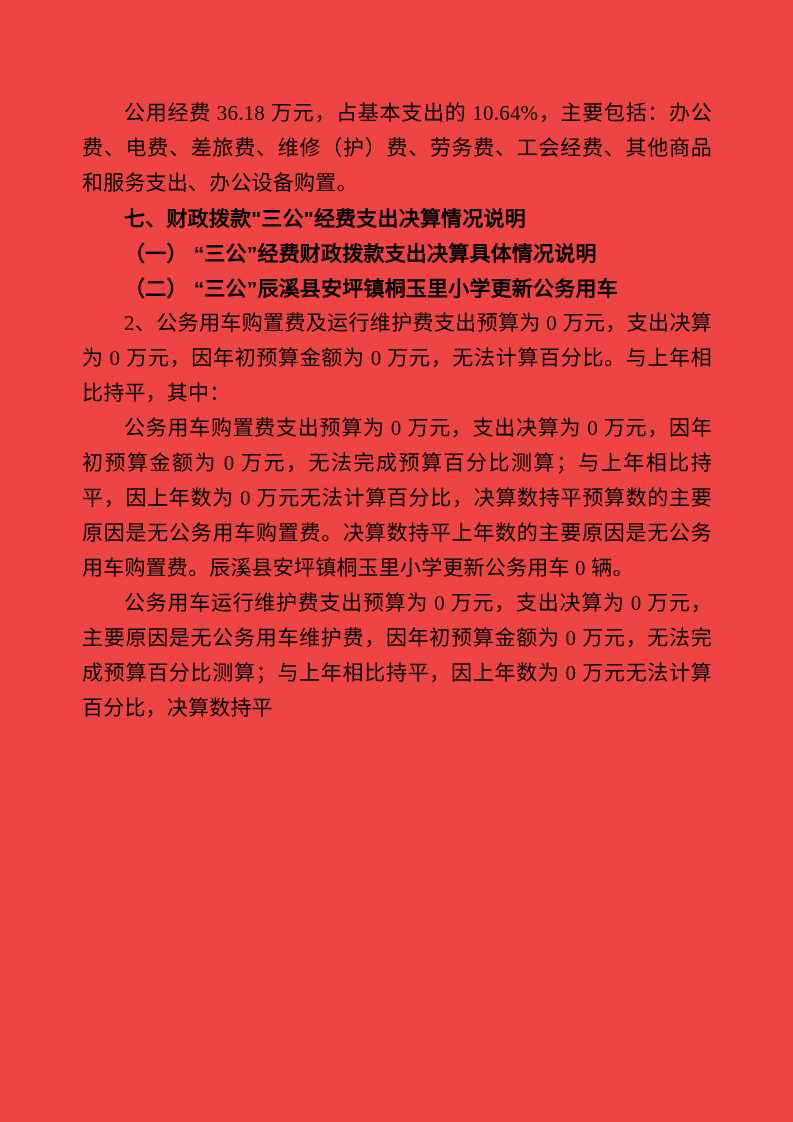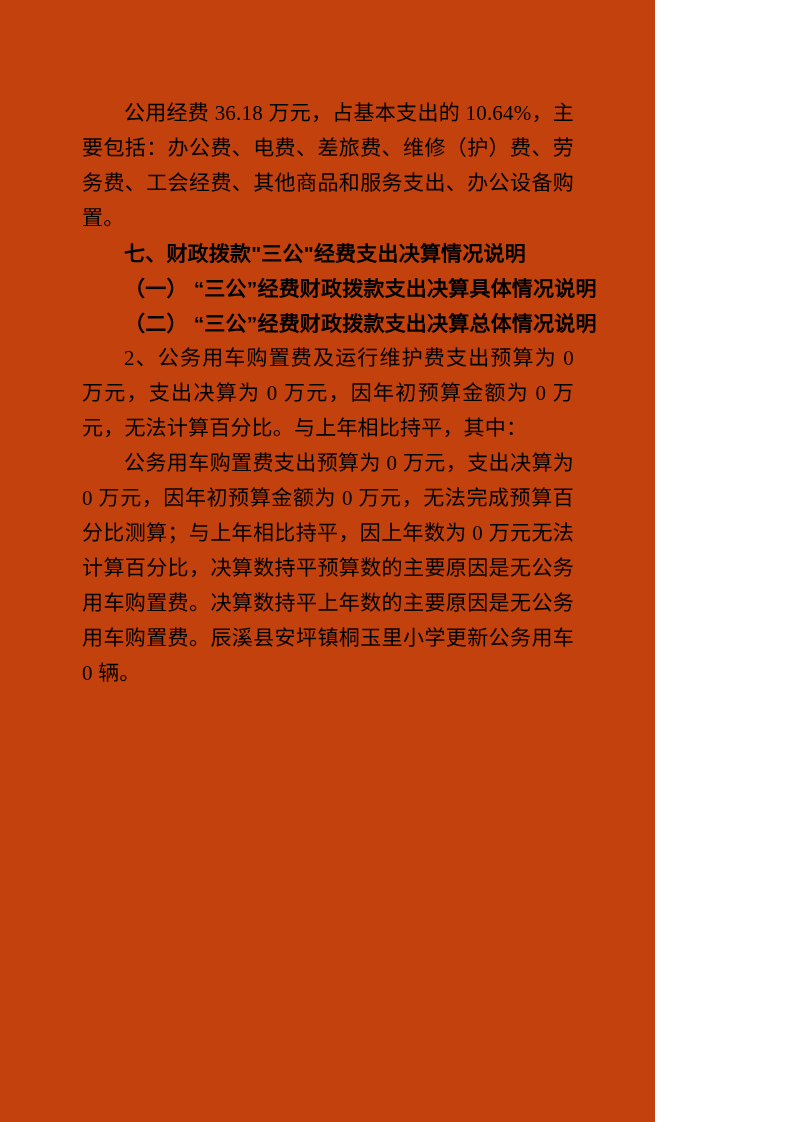--- a/index.html
+++ b/index.html
@@ -8,24 +8,24 @@
     background: #ffffff;
   }
   body {
     width: 793px;
     height: 1122px;
     overflow: hidden;
     color: #000000;
   }
   .page {
     box-sizing: border-box;
-    width: 655px;
+    width: 793px;
     min-height: 1122px;
     padding: 96px 81px 40px 82px;
-    background: #c2410c;
+    background: #ef4444;
   }
   .doc-block {
     margin: 0;
     font-size: 21px;
     line-height: 35px;
     letter-spacing: 0.2px;
   }
   .para {
     font-family: "Liberation Serif", "DejaVu Serif", serif;
     text-align: justify;
@@ -44,20 +44,21 @@
 <body>
 
 <div class="page">
   <p class="doc-block para">公用经费 36.18 万元，占基本支出的 10.64%，主要包括：办公费、电费、差旅费、维修（护）费、劳务费、工会经费、其他商品和服务支出、办公设备购置。</p>
 
   <p class="doc-block heading">七、财政拨款"三公"经费支出决算情况说明</p>
 
   <p class="doc-block heading">（一） “三公”经费财政拨款支出决算具体情况说明</p>
 
 
-  <p class="doc-block heading">（二） “三公”经费财政拨款支出决算总体情况说明</p>
+  <p class="doc-block heading">（二） “三公”辰溪县安坪镇桐玉里小学更新公务用车</p>
 
 
   <p class="doc-block para">2、公务用车购置费及运行维护费支出预算为 0 万元，支出决算为 0 万元，因年初预算金额为 0 万元，无法计算百分比。与上年相比持平，其中：</p>
 
   <p class="doc-block para">公务用车购置费支出预算为 0 万元，支出决算为 0 万元，因年初预算金额为 0 万元，无法完成预算百分比测算；与上年相比持平，因上年数为 0 万元无法计算百分比，决算数持平预算数的主要原因是无公务用车购置费。决算数持平上年数的主要原因是无公务用车购置费。辰溪县安坪镇桐玉里小学更新公务用车 0 辆。</p>
 
+  <p class="doc-block para">公务用车运行维护费支出预算为 0 万元，支出决算为 0 万元，主要原因是无公务用车维护费，因年初预算金额为 0 万元，无法完成预算百分比测算；与上年相比持平，因上年数为 0 万元无法计算百分比，决算数持平</p>
 </div>
 
 </body></html>

